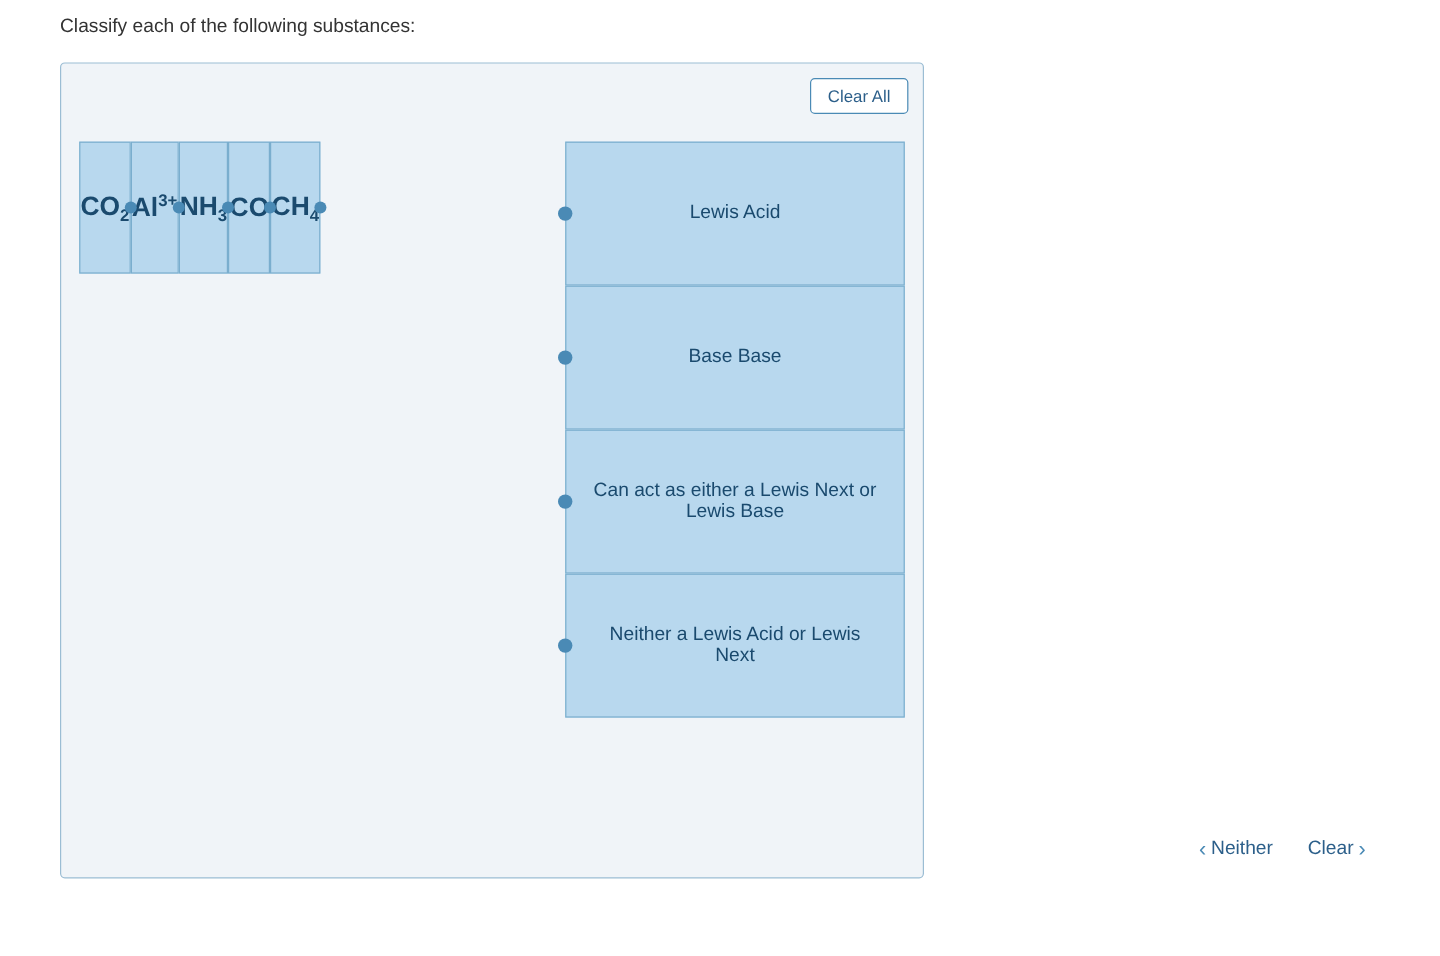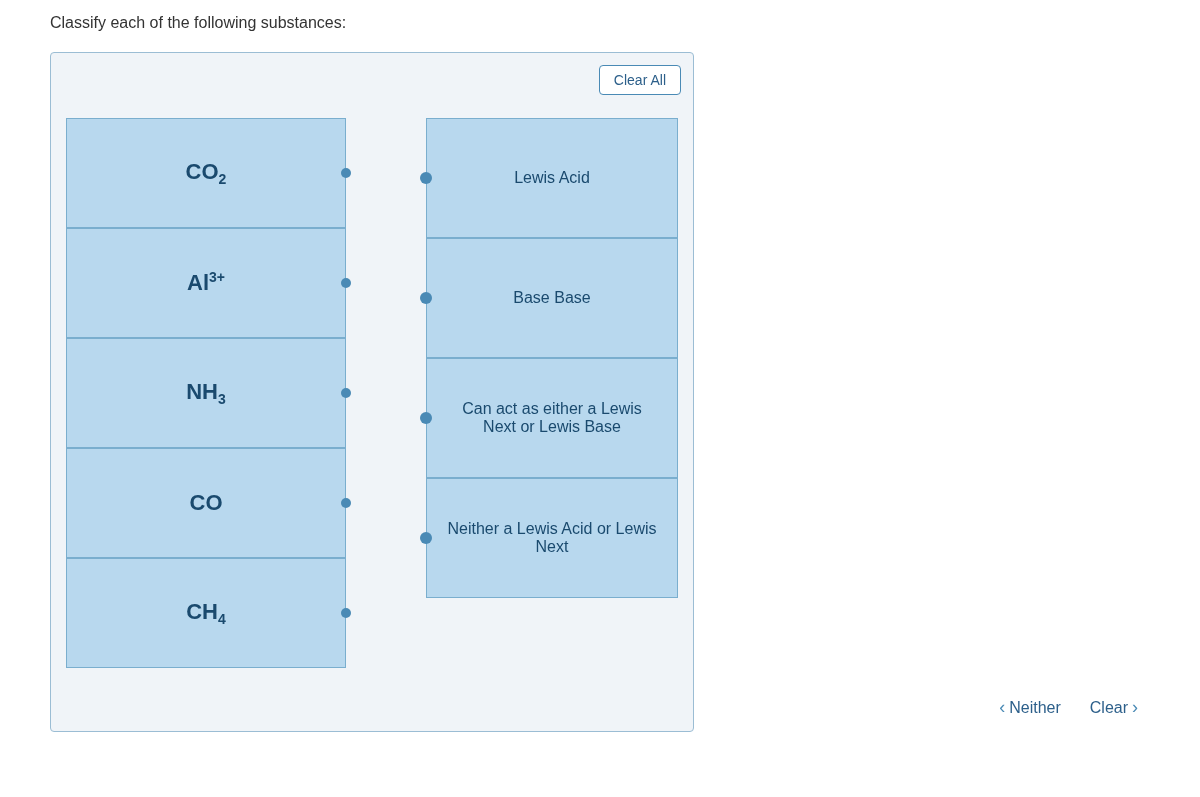--- a/index.html
+++ b/index.html
@@ -22,21 +22,21 @@
       font-size: 16px;
       color: #333;
       margin-bottom: 20px;
       font-weight: normal;
     }
 
     .main-box {
       border: 1.5px solid #9bbdd4;
       border-radius: 4px;
       background: #f0f4f8;
-      width: 644px;
+      width: 720px;
       position: relative;
       padding: 15px 15px 15px 15px;
       min-height: 680px;
     }
 
     .clear-all-btn {
       position: absolute;
       top: 12px;
       right: 12px;
       border: 1.5px solid #4a8ab5;
@@ -51,21 +51,21 @@
     .columns-area {
       display: flex;
       gap: 0px;
       margin-top: 50px;
       align-items: stretch;
     }
 
     
     .substances-col {
       display: flex;
-      flex-direction: column;
+      flex-direction: row;
       gap: 0px;
       width: 280px;
       flex-shrink: 0;
     }
 
     .substance-item {
       background: #b8d8ee;
       border: 1.5px solid #7aaece;
       display: flex;
       align-items: center;
@@ -113,20 +113,21 @@
       border: 1.5px solid #7aaece;
       display: flex;
       align-items: center;
       justify-content: center;
       text-align: center;
       font-size: 16px;
       color: #1a4a6e;
       padding: 15px 20px;
       position: relative;
       min-height: 120px;
+      margin-left: 45px;
     }
 
     .category-item .dot-left {
       width: 12px;
       height: 12px;
       background: #4a8ab5;
       border-radius: 50%;
       position: absolute;
       left: -7px;
       top: 50%;

